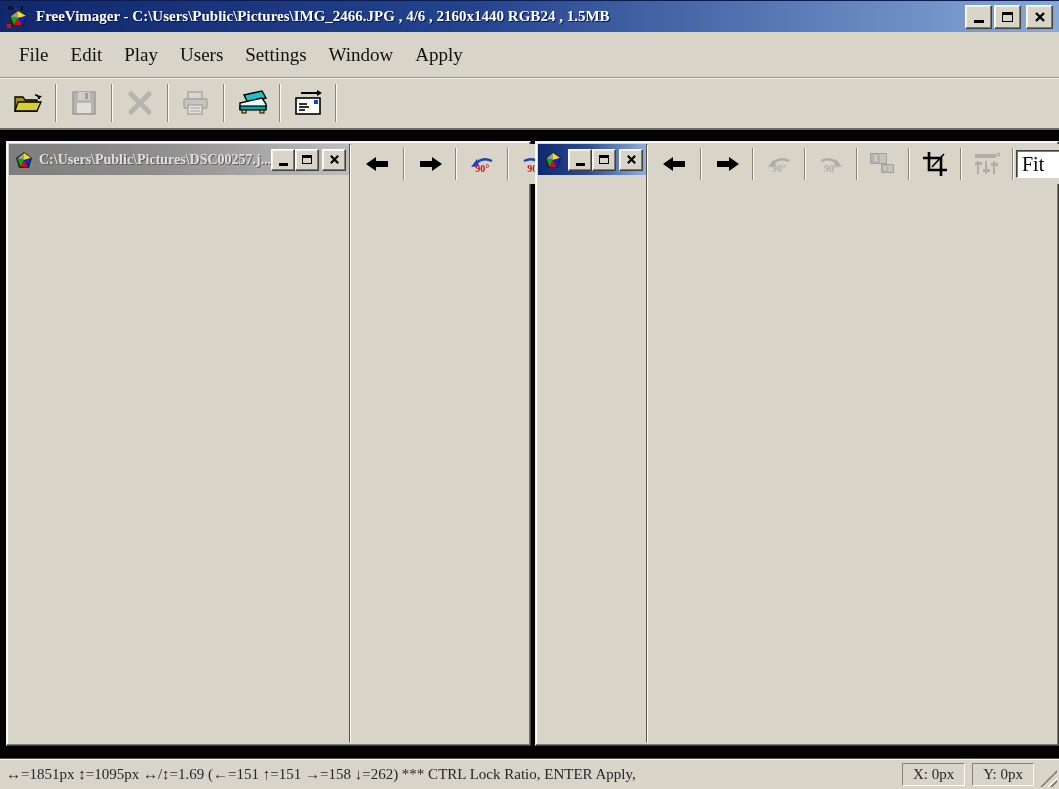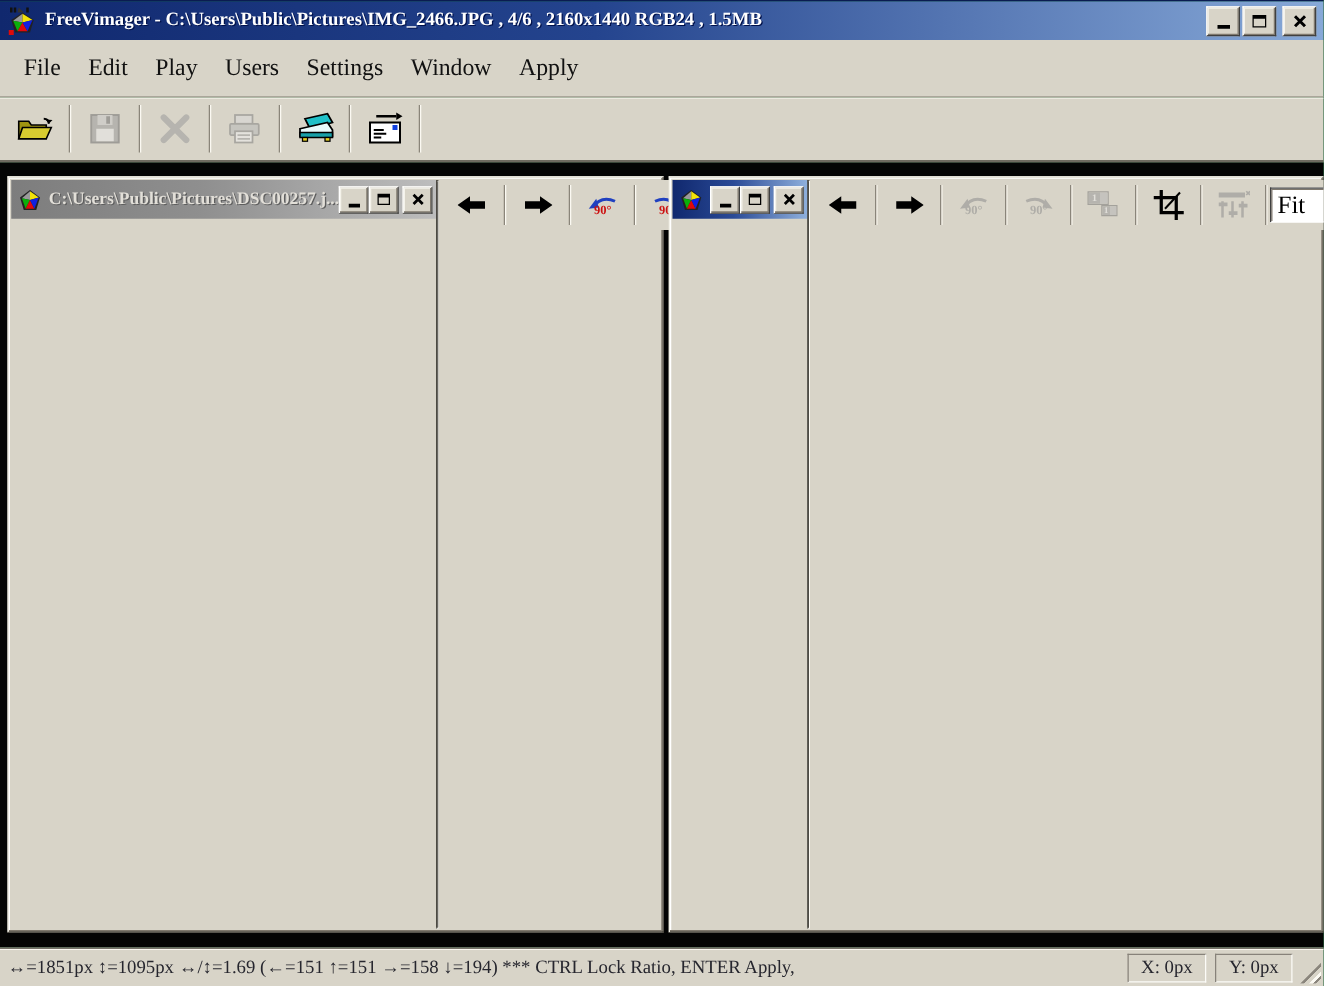--- a/index.html
+++ b/index.html
@@ -525,19 +525,19 @@
         </div>
         <div class="ctb-sep"></div>
         <div class="fit-box">
             <span>Fit</span>
           </div>
       </div>
     </div>
   </div>
 
   <div class="statusbar">
-    <span class="sb-msg">↔=1851px  ↕=1095px  ↔/↕=1.69  (←=151  ↑=151  →=158  ↓=194) *** CTRL Lock Ratio, ENTER Apply,</span>
+    <span class="sb-msg">↔=1851px  ↕=1095px  ↔/↕=1.69  (←=151  ↑=151  →=158  ↓=262) *** CTRL Lock Ratio, ENTER Apply,</span>
     <span class="sb-pane">X: 0px</span>
     <span class="sb-pane">Y: 0px</span>
     <span class="sb-grip"></span>
   </div>
 
 </div>
 
 </body></html>

